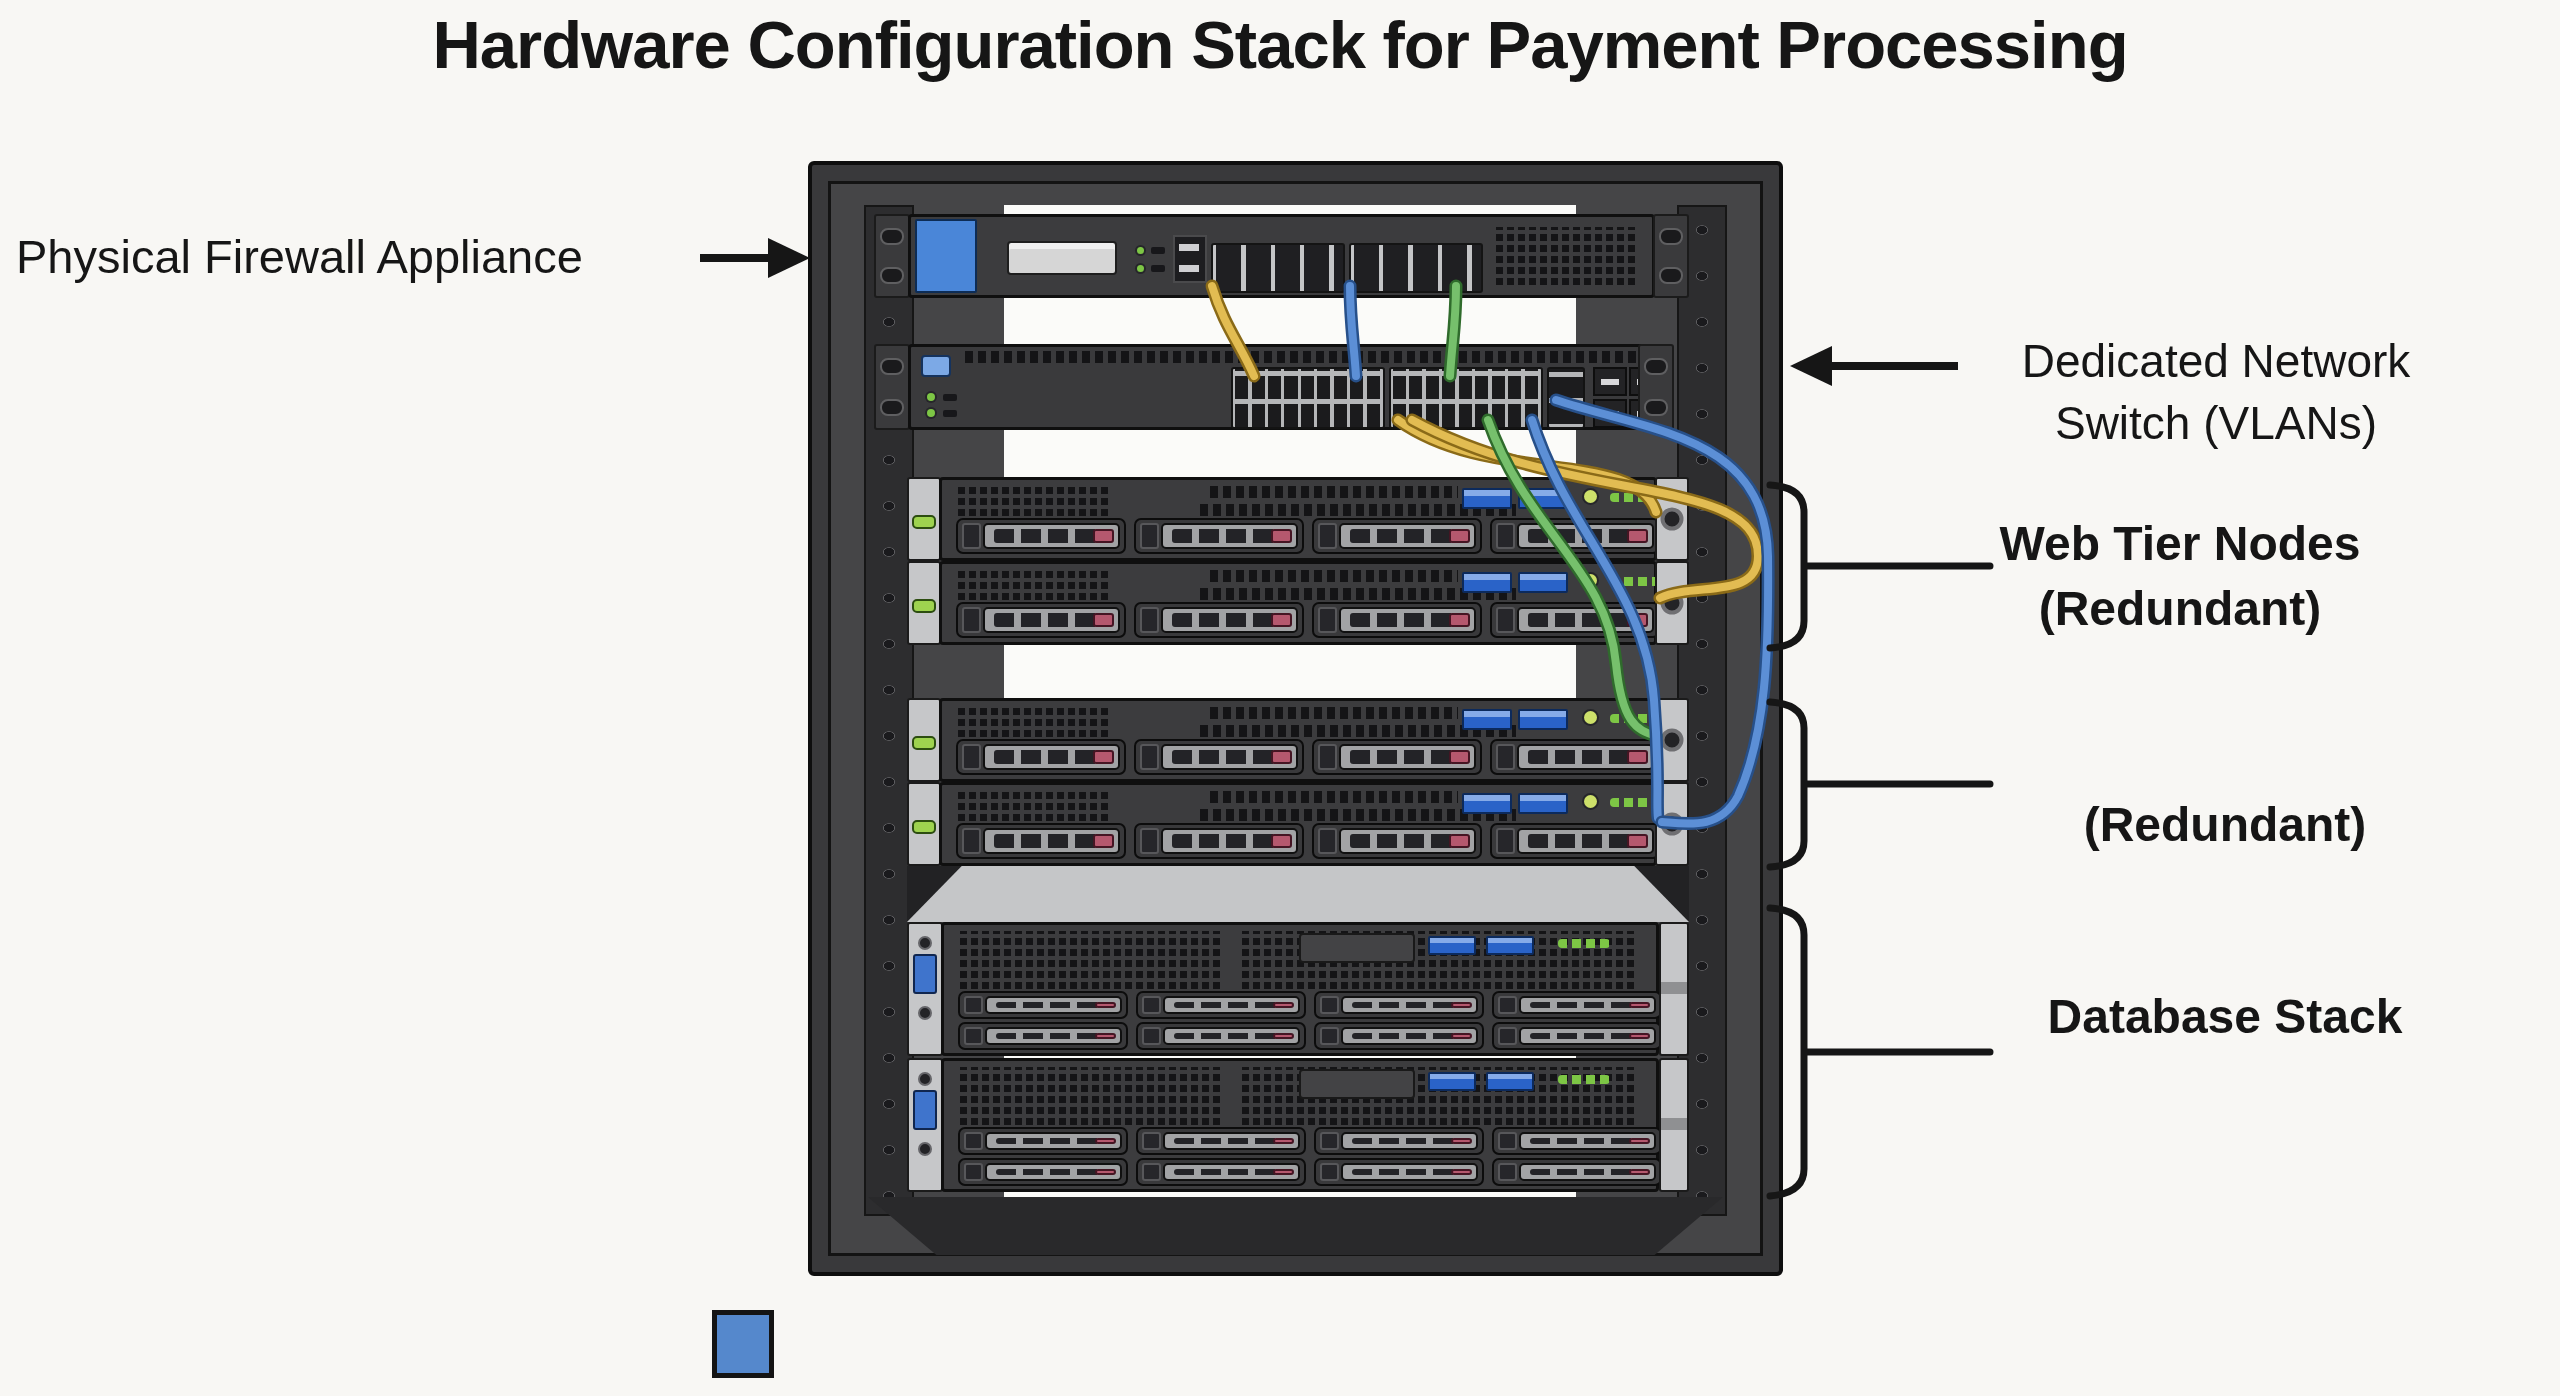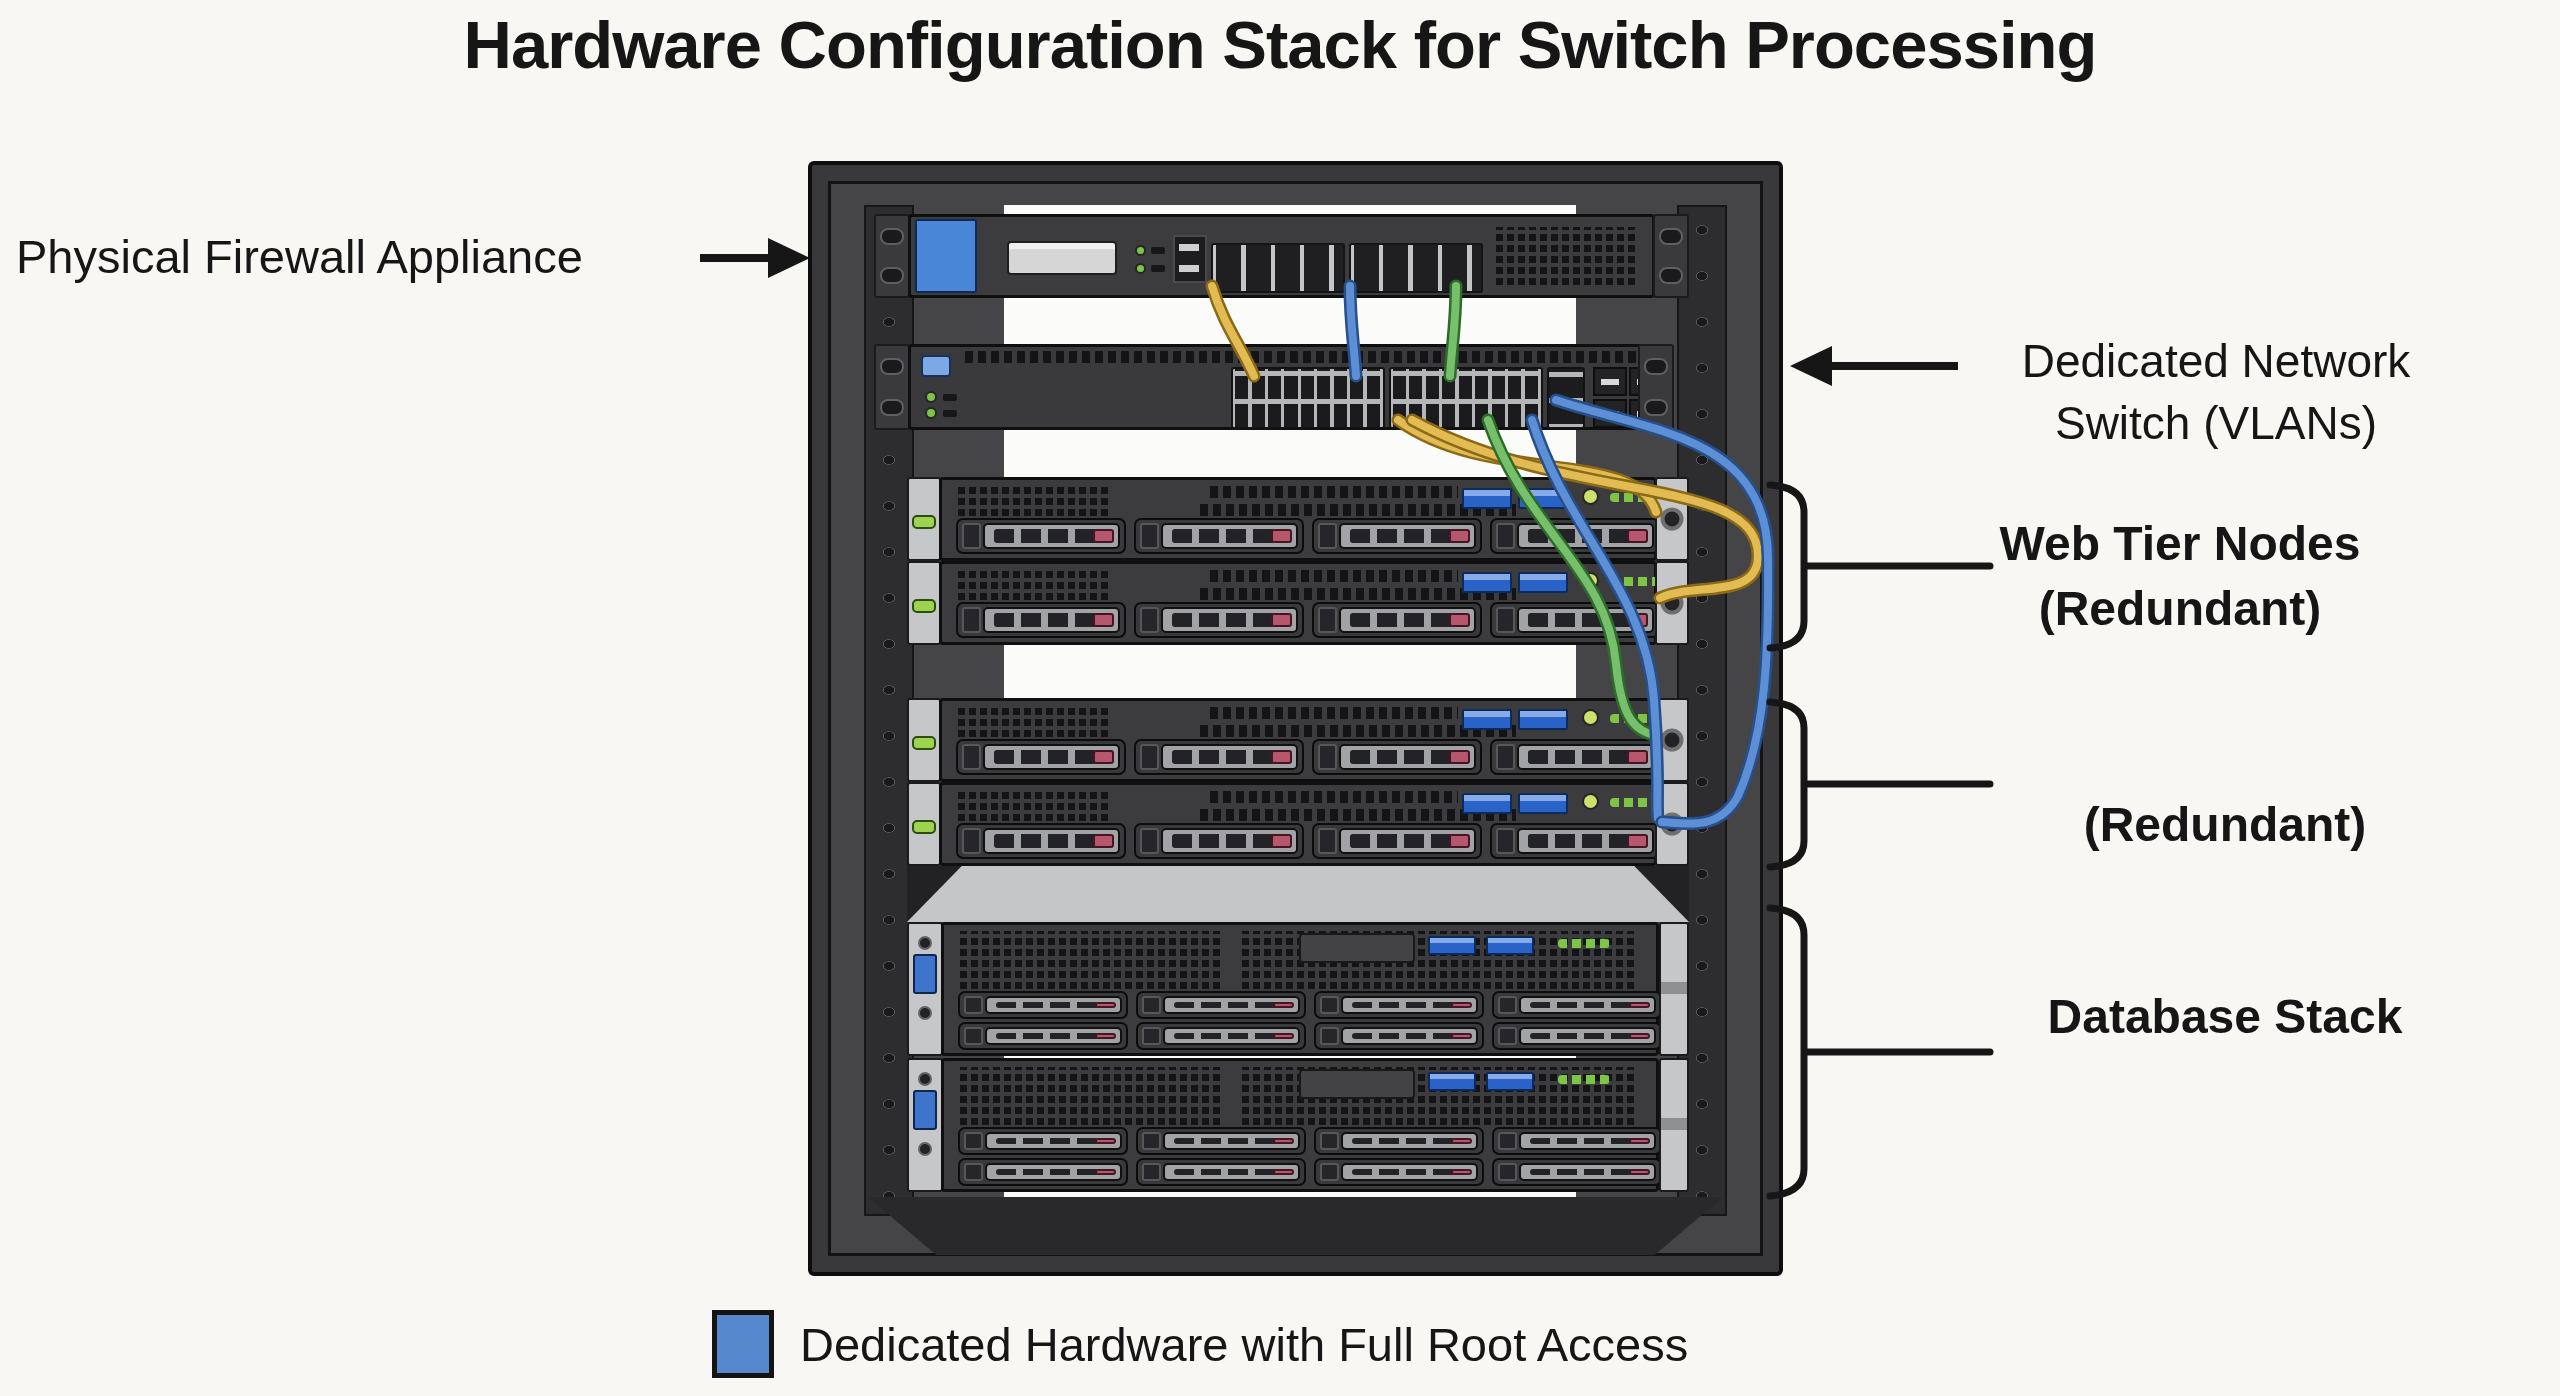--- a/index.html
+++ b/index.html
@@ -102,21 +102,21 @@
 
   #legend-swatch{position:absolute;left:712px;top:1310px;width:62px;height:68px;
         background:var(--legend_blue,#5588cc);border:5px solid #141414;box-sizing:border-box;}
   .sidelbl{font-size:48px;}
 </style>
 </head>
 <body>
 
 <div id="stage">
 
-  <div id="title">Hardware Configuration Stack for Switch Processing</div>
+  <div id="title">Hardware Configuration Stack for Payment Processing</div>
 
   <div id="rack">
     <div id="rack-inner"></div>
     <div id="rack-cavity-white"></div>
     <div class="rail" id="rail-left"></div>
     <div class="rail" id="rail-right"></div>
 
     <div class="shelf" style="left:95px;top:701px;width:782px;height:56px;">
       <div class="shelf-face"></div>
     </div>
@@ -553,15 +553,14 @@
   <div class="lbl center bold sidelbl" style="left:1890px;top:728px;width:670px;line-height:1.35;">
     <br>
     <span>(Redundant)</span>
   </div>
 
   <div class="lbl center bold sidelbl" style="left:1890px;top:985px;width:670px;line-height:1.35;">
     <span>Database Stack</span><br>
   </div>
 
   <div id="legend-swatch"></div>
-  <div class="lbl" style="left:800px;top:1314px;width:1150px;height:60px;font-size:47px;">Dedicated Hardware with Full Root Access</div>
 
 </div>
 
 </body></html>

